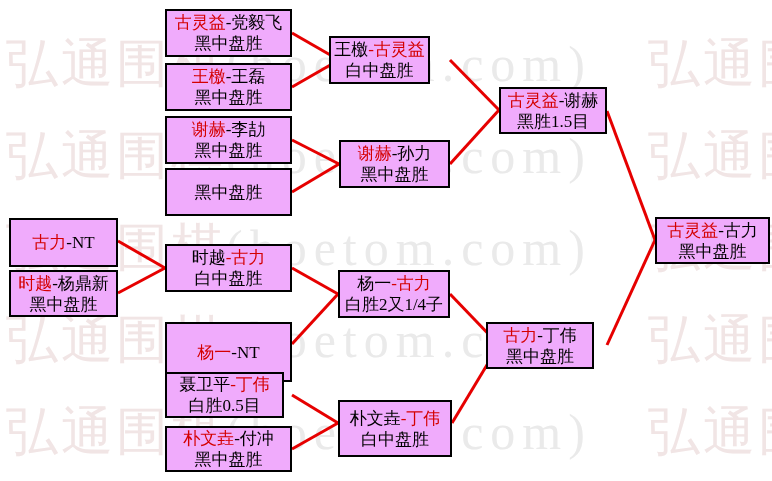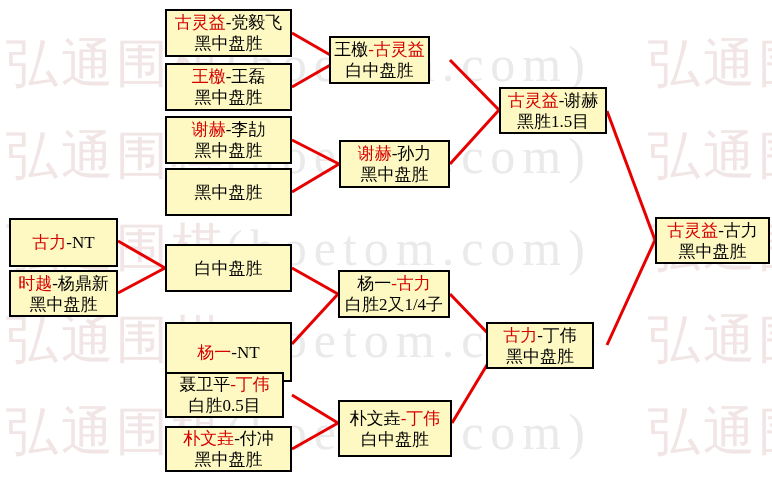--- a/index.html
+++ b/index.html
@@ -11,21 +11,21 @@
   .wm-row{position:absolute;left:6px;white-space:nowrap;z-index:1;line-height:1;user-select:none;}
   .wm-cjk{font-size:52px;letter-spacing:3px;color:#f1e5e5;}
   .wm-lat{font-size:50px;letter-spacing:7px;color:#eaeaea;}
   .wm-gap{display:inline-block;width:56px;}
   
   .wires{position:absolute;left:0;top:0;z-index:2;}
   .wires line{stroke:#e60000;stroke-width:3;}
   
   .box{
     position:absolute;z-index:3;box-sizing:border-box;
-    background:#fef9c3;border:2px solid #000000;
+    background:#f0abfc;border:2px solid #000000;
     display:flex;flex-direction:column;justify-content:center;align-items:center;
     font-size:17px;line-height:21px;color:#000000;text-align:center;
   }
   .box .l1,.box .l2{white-space:nowrap;}
   .box .win{color:#d40000;}
   .box .lose{color:#000000;}
 </style>
 </head>
 <body>
 
@@ -95,20 +95,21 @@
 
   <div class="box" style="left:329px;top:36px;width:101px;height:48px">
     <div class="l1"><span class="lose">王檄</span><span class="win">-古灵益</span></div>
     <div class="l2">白中盘胜</div>
   </div>
   <div class="box" style="left:339px;top:140px;width:111px;height:48px">
     <div class="l1"><span class="win">谢赫</span><span class="lose">-孙力</span></div>
     <div class="l2">黑中盘胜</div>
   </div>
   <div class="box" style="left:165px;top:244px;width:127px;height:48px">
+    <div class="l1"><span class="lose">时越</span><span class="win">-古力</span></div>
     <div class="l2">白中盘胜</div>
   </div>
   <div class="box" style="left:338px;top:270px;width:112px;height:48px">
     <div class="l1"><span class="lose">杨一</span><span class="win">-古力</span></div>
     <div class="l2">白胜2又1/4子</div>
   </div>
   <div class="box" style="left:338px;top:400px;width:114px;height:57px">
     <div class="l1"><span class="lose">朴文垚</span><span class="win">-丁伟</span></div>
     <div class="l2">白中盘胜</div>
   </div>

